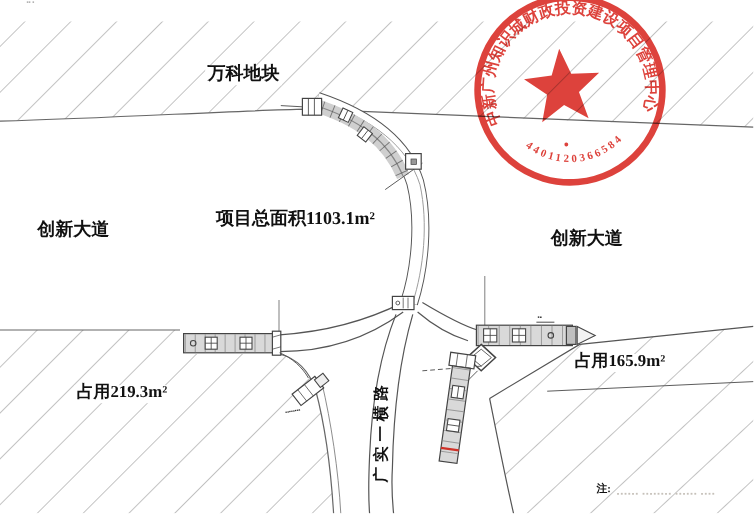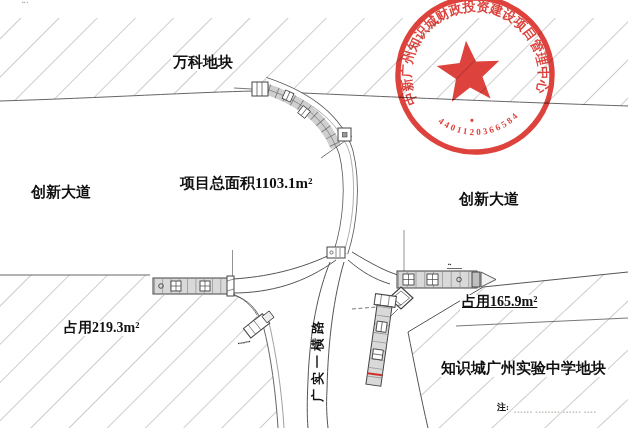--- a/index.html
+++ b/index.html
@@ -189,21 +189,20 @@
   </svg>
 
   <div class="lbl sz15" style="left:171px;top:55px;">万科地块</div>
 
   <div class="lbl sz15" style="left:29px;top:185px;">创新大道</div>
   <div class="lbl sz15" style="left:157px;top:176px;margin-left:21px;">项目总面积1103.1m²</div>
   <div class="lbl sz15" style="left:457px;top:192px;">创新大道</div>
 
   <div class="lbl sz14" style="left:62px;top:321px;">占用219.3m²</div>
 
-  <div class="lbl sz14" style="left:460px;top:295px;text-decoration:underline;">占用165.9m²</div>
-  <div class="lbl sz15" style="left:439px;top:361px;">知识城广州实验中学地块</div>
+  <div class="lbl sz14" style="left:477px;top:295px;">占用165.9m²</div>
 
   <div id="vroad">广实一横路</div>
 
   <div class="lbl note" style="left:495px;top:403px;">注:</div>
   <div class="lbl faint" style="left:512px;top:409px;">▪▪▪▪▪▪ ▪▪▪▪▪▪▪▪ ▪▪▪▪▪▪ ▪▪▪▪</div>
   <div class="lbl corner" style="left:20px;top:0px;">▪▪ ▪</div>
 </div>
 
 </body></html>

